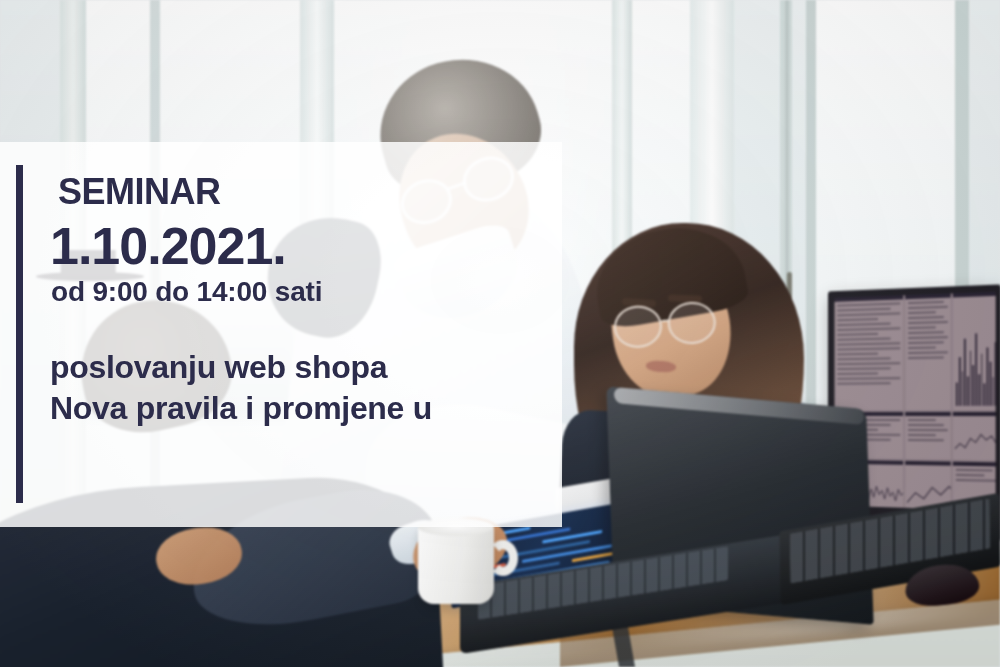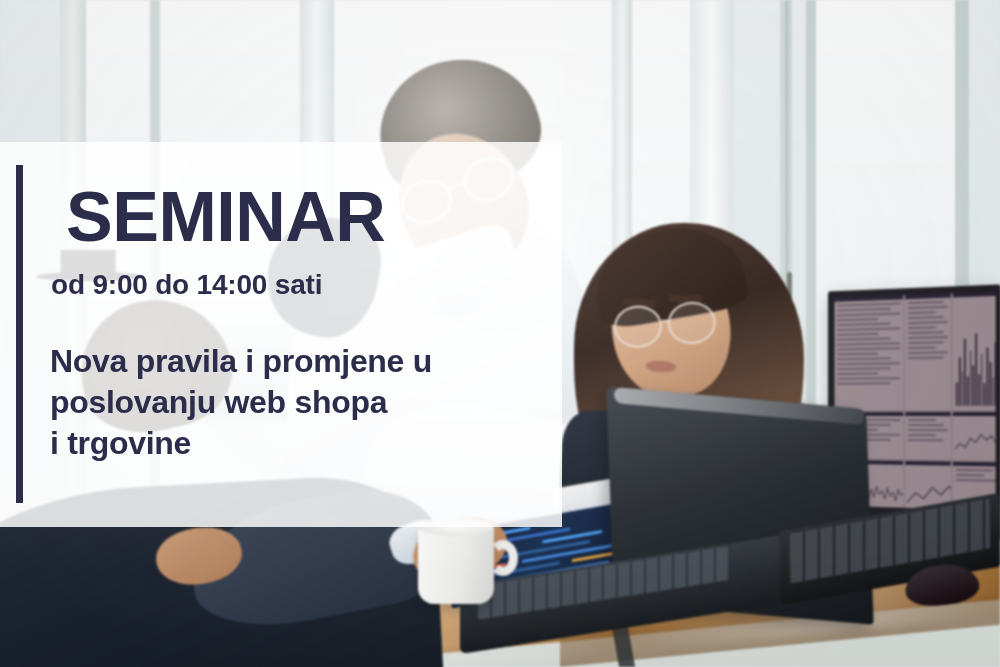--- a/index.html
+++ b/index.html
@@ -362,22 +362,22 @@
     background:rgba(255,255,255,.84);
   }
   .accent-bar{
     position:absolute;left:16px;top:23px;width:7px;height:338px;
     background:#2c2c4b;
   }
   .panel-inner{
     position:absolute;left:50px;top:10px;right:16px;
   }
   .t-seminar{
-    color:#2c2c4b;font-weight:bold;font-size:70px;line-height:1.02;
-    letter-spacing:-.5px;margin:16px;padding-top:14px;
+    color:#2c2c4b;font-weight:bold;font-size:36px;line-height:1.02;
+    letter-spacing:-.5px;margin:8px;padding-top:14px;
   }
   .t-date{
     color:#2c2c4b;font-weight:bold;font-size:52px;line-height:1.06;
     letter-spacing:-1px;margin:0;
   }
   .t-time{
     color:#2c2c4b;font-weight:bold;font-size:28px;line-height:1.12;
     margin:2px 0 0 1px;letter-spacing:-.2px;
   }
   .t-subject{
@@ -591,22 +591,22 @@
       <div class="mug-top"></div>
 
     </div>
     <div class="vignette"></div>
   </div>
 
   <div class="panel">
     <div class="accent-bar"></div>
     <div class="panel-inner">
       <div class="t-seminar">SEMINAR</div>
+      <div class="t-date">1.10.2021.</div>
       <div class="t-time">od 9:00 do 14:00 sati</div>
       <div class="t-subject">
+        <span>poslovanju web shopa</span>
         <span>Nova pravila i promjene u</span>
-        <span>poslovanju web shopa</span>
-        <span>i trgovine</span>
       </div>
     </div>
   </div>
 
 </div>
 
 </body></html>

